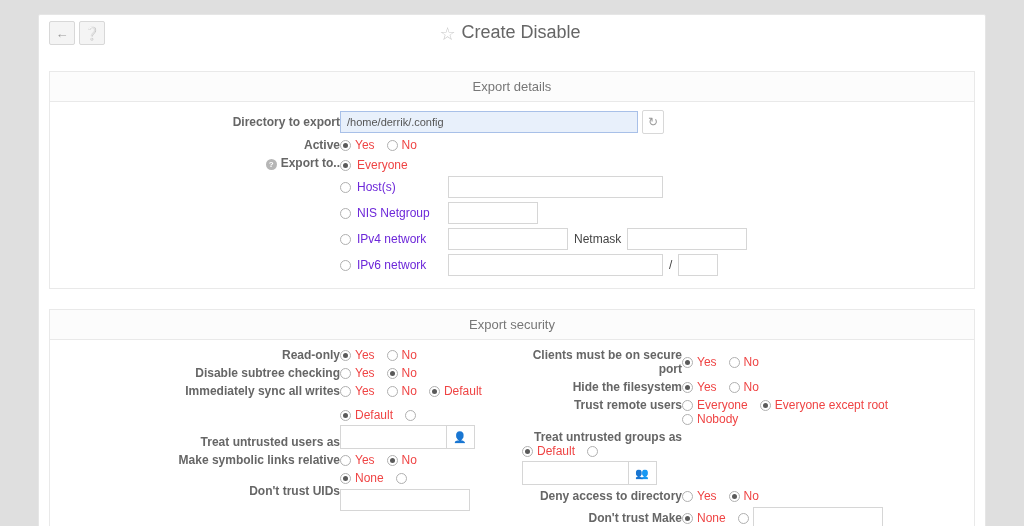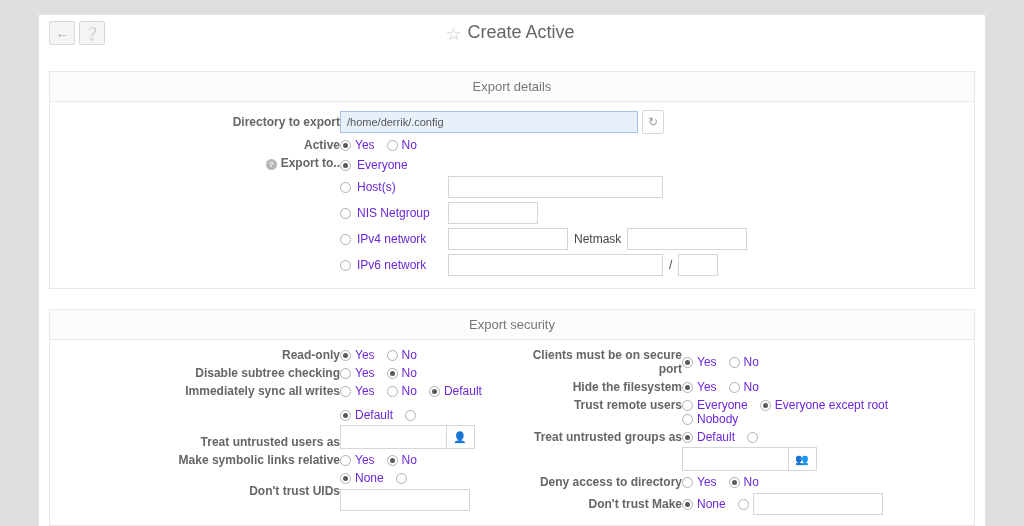--- a/index.html
+++ b/index.html
@@ -120,21 +120,21 @@
     justify-content: center;
     background: #fff;
   }
   .radio.sel::after {
     content: "";
     width: 5px;
     height: 5px;
     border-radius: 50%;
     background: #5a5a5a;
   }
-  .rlabel { color: #6d28d9; margin-right: 8px; }
+  .rlabel { color: #ef4444; margin-right: 8px; }
   .sub-row {
     display: flex;
     align-items: center;
     gap: 6px;
     padding: 2px 0;
   }
   .sub-label { width: 85px; color: #6d28d9; }
   .mini-input { height: 22px; border: 1px solid #d6d6d6; }
   .security-body {
     display: flex;
@@ -185,21 +185,21 @@
   <div class="topbar">
     <div class="topbar-btns">
       <div class="icon-btn">
         <span>←</span>
       </div>
       <div class="icon-btn">
         <span>❔</span>
       </div>
     </div>
     <div class="title">
-      <span class="star">☆</span><span>Create Active</span>
+      <span class="star">☆</span><span>Create Disable</span>
     </div>
     <div style="width:60px"></div>
   </div>
 
   <div class="section">
     <div class="section-head">Export details</div>
     <div class="section-body">
       <div class="row">
         <div class="label">Directory to export</div>
         <div class="controls">
@@ -351,21 +351,21 @@
                 <span class="rlabel">Everyone</span>
               <span class="radio sel"></span>
                 <span class="rlabel">Everyone except root</span>
             </div>
             <div class="controls">
               <span class="radio"></span>
                 <span class="rlabel">Nobody</span>
             </div>
           </div>
         </div>
-        <div class="row" style="align-items:flex-start;">
+        <div class="row" style="align-items:flex-start;flex-direction:column;">
           <div class="label">Treat untrusted groups as</div>
           <div>
             <div class="controls">
               <span class="radio sel"></span>
                 <span class="rlabel">Default</span>
               <span class="radio"></span>
             </div>
             <div class="userbox">
               <div class="ub-in"></div>
               <div class="ub-icon">

